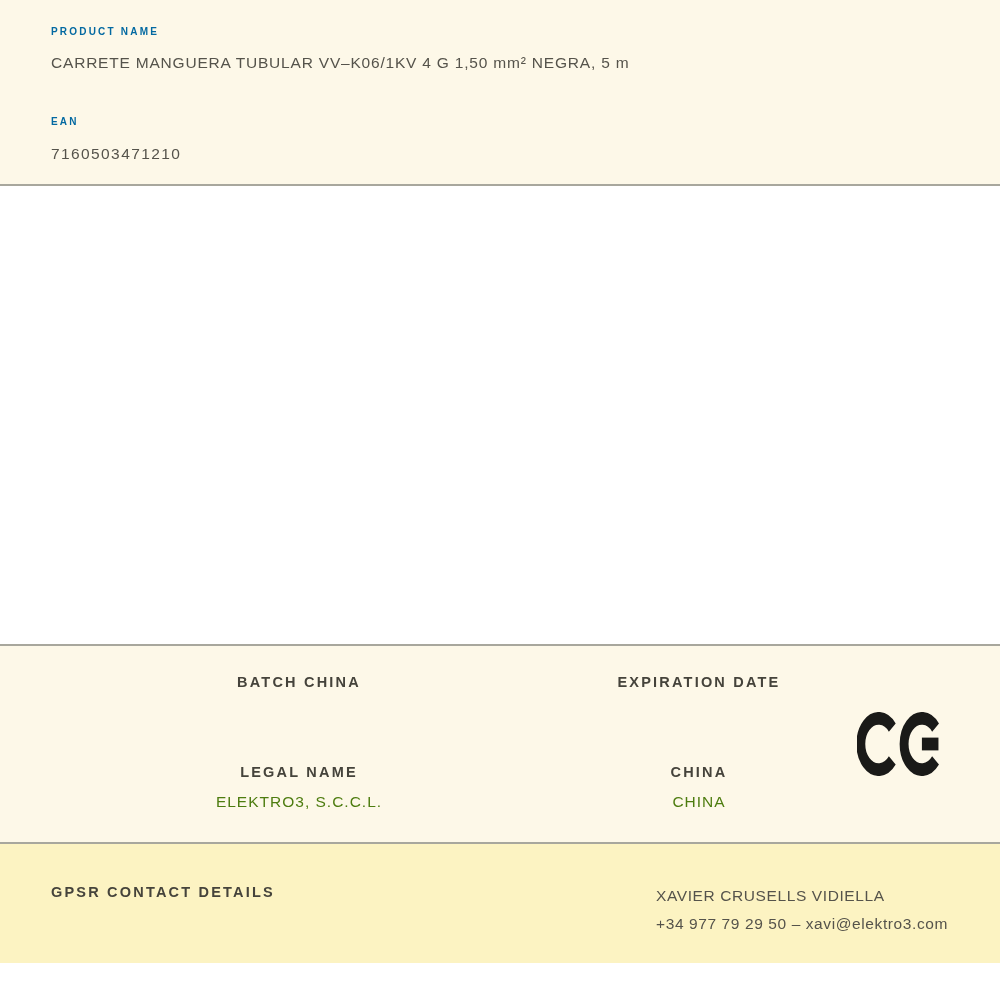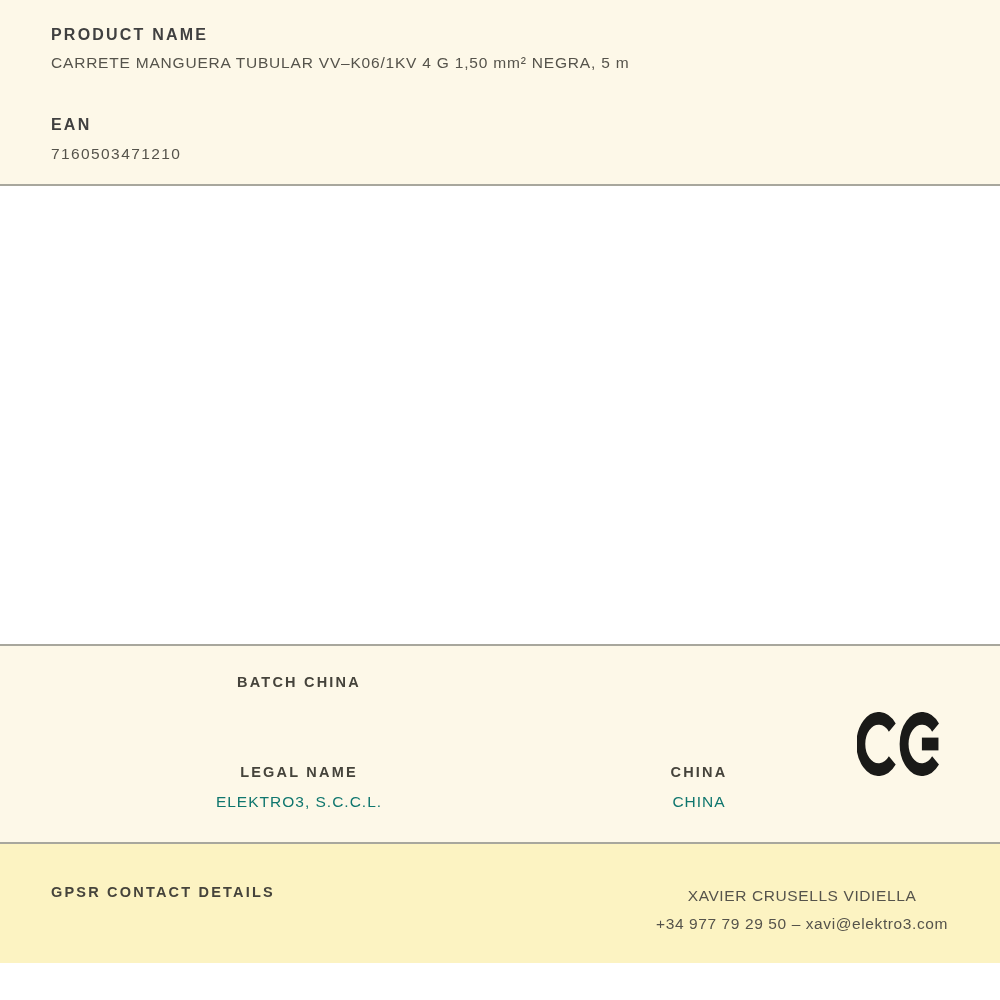--- a/index.html
+++ b/index.html
@@ -16,22 +16,22 @@
   .panel.mid    { top: 646px; height: 196px; }
   .panel.bottom { top: 844px; height: 119px; background: #fcf3c2; }
 
   .divider { position: absolute; left: 0; width: 1000px; height: 2px; background: #a8a79d; }
   .d1 { top: 184px; }
   .d2 { top: 644px; }
   .d3 { top: 842px; }
 
   .label {
     position: absolute; left: 51px;
-    font-size: 16px; font-weight: bold; letter-spacing: 2.2px;
-    color: #404040; white-space: nowrap;
+    font-size: 10px; font-weight: bold; letter-spacing: 2.2px;
+    color: #0369a1; white-space: nowrap;
   }
   .value {
     position: absolute; left: 51px;
     font-size: 15.5px; letter-spacing: 0.8px;
     color: #55534b; white-space: nowrap; text-align: center;
   }
   .pn-label { top: 26px; }
   .pn-value { top: 54px; }
   .ean-label { top: 116px; }
   .ean-value { top: 145px; letter-spacing: 1.4px; }
@@ -40,38 +40,38 @@
   .col-left  { left: 99px; }
   .col-right { left: 499px; }
   .cell-label {
     position: absolute; left: 0; width: 100%;
     font-size: 14.5px; font-weight: bold; letter-spacing: 2.2px;
     color: #45433b; white-space: nowrap;
   }
   .cell-value {
     position: absolute; left: 0; width: 100%;
     font-size: 15.5px; letter-spacing: 1px;
-    color: #0f766e; white-space: nowrap;
+    color: #4d7c0f; white-space: nowrap;
   }
   .row1-label { top: 28px; }
   .row1-value { top: 58px; }
   .row2-label { top: 118px; }
   .row2-value { top: 147px; }
 
   .ce-mark { position: absolute; left: 857px; top: 66px; }
   .ce-mark path { stroke: #1a1a18; stroke-width: 14; fill: none; }
 
   .gpsr-label {
     position: absolute; left: 51px; top: 40px;
     font-size: 14.5px; font-weight: bold; letter-spacing: 2.2px;
     color: #45433b; white-space: nowrap;
   }
   .contact-block {
     position: absolute; right: 52px; top: 38px;
-    text-align: center; font-size: 15.5px; letter-spacing: 0.6px;
+    text-align: left; font-size: 15.5px; letter-spacing: 0.6px;
     line-height: 27.5px; color: #55534b; white-space: nowrap;
   }
 </style>
 </head>
 <body>
 
 <div class="page">
 
   <section class="panel top">
     <div class="label pn-label">PRODUCT NAME</div>
@@ -85,20 +85,21 @@
   <div class="divider d2"></div>
 
   <section class="panel mid">
     <div class="col col-left">
       <div class="cell-label row1-label">BATCH CHINA</div>
       <div class="cell-value row1-value"></div>
       <div class="cell-label row2-label">LEGAL NAME</div>
       <div class="cell-value row2-value">ELEKTRO3, S.C.C.L.</div>
     </div>
     <div class="col col-right">
+      <div class="cell-label row1-label">EXPIRATION DATE</div>
       <div class="cell-value row1-value"></div>
       <div class="cell-label row2-label">CHINA</div>
       <div class="cell-value row2-value">CHINA</div>
     </div>
     <svg class="ce-mark" width="84" height="64" viewBox="0 0 132 70" preserveAspectRatio="none">
       <path d="M 55.45 17 A 28 28 0 1 0 55.45 53"></path>
       <path d="M 123.45 17 A 28 28 0 1 0 123.45 53"></path>
       <path d="M 102 35 H 128"></path>
     </svg>
   </section>

